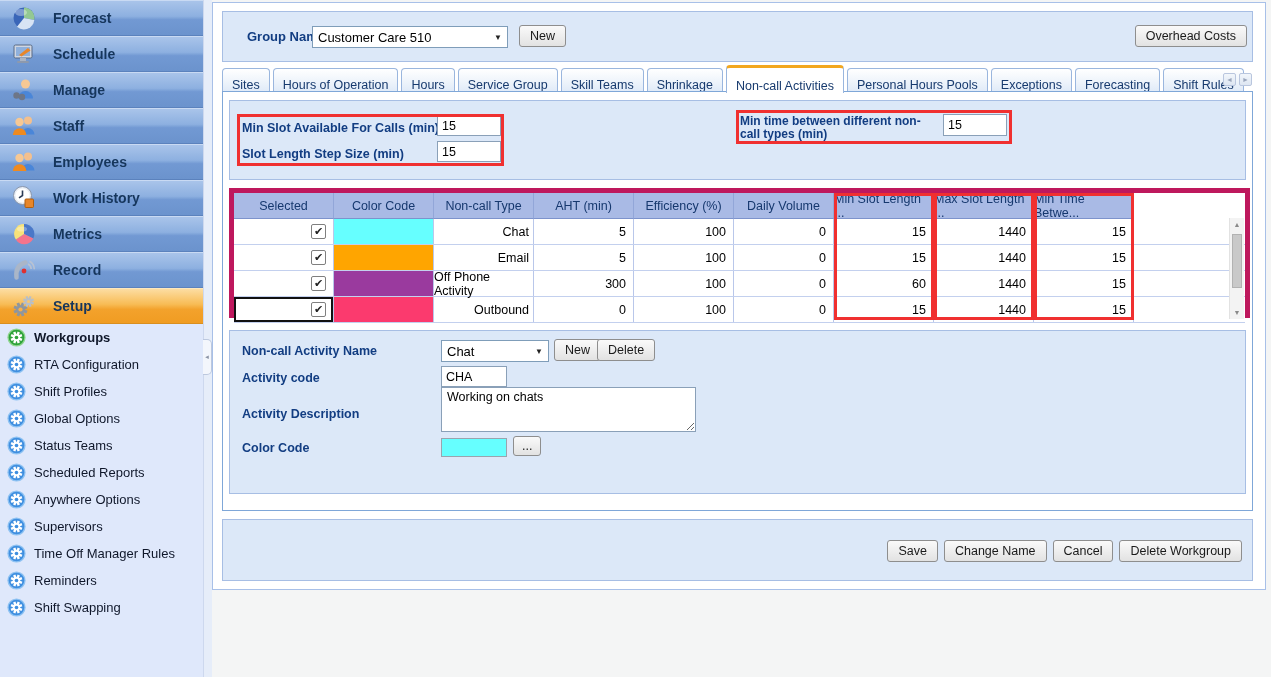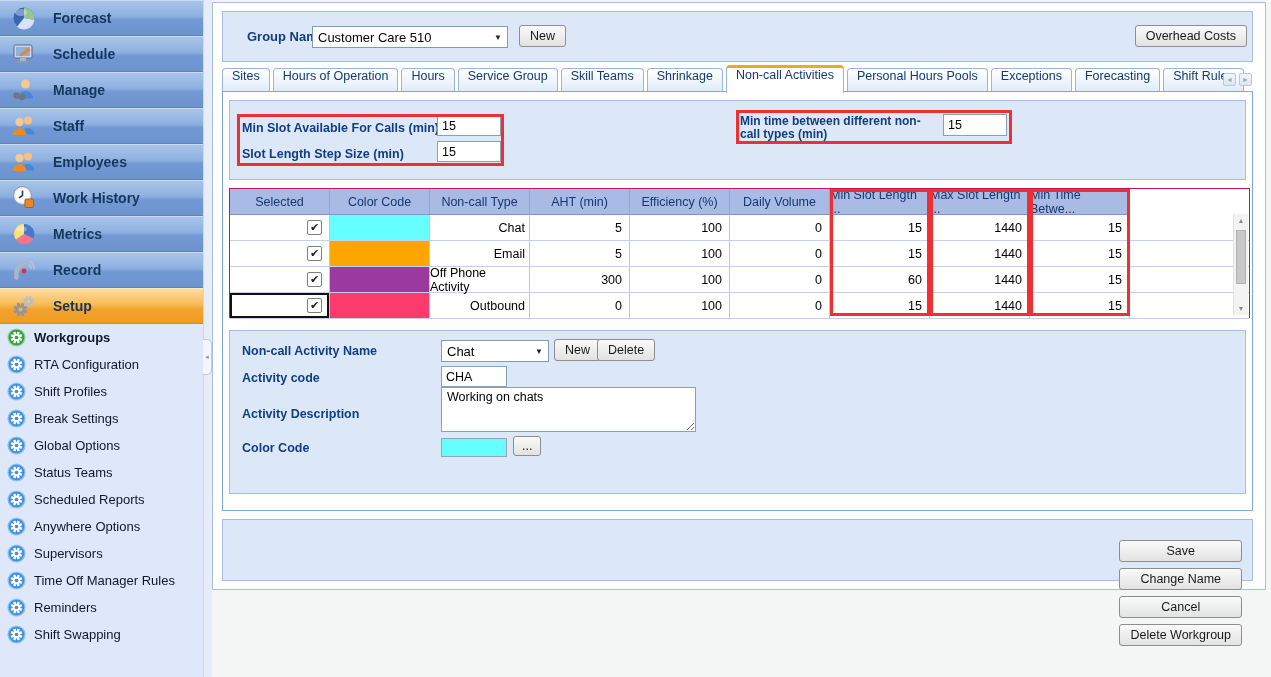--- a/index.html
+++ b/index.html
@@ -43,21 +43,21 @@
   .btn{position:absolute;background:linear-gradient(180deg,#fafafa,#e2e2e2);border:1px solid #8e8e8e;
        border-radius:3px;font-family:"Liberation Sans",sans-serif;font-size:12.5px;color:#1a1a1a;
        padding:3px 10px;cursor:pointer;}
   #group-select{left:89px;top:14px;width:196px;height:22px;}
   #group-new-btn{left:296px;top:13px;}
   #overhead-btn{right:5px;top:13px;}
 
   
   #tab-strip{position:absolute;left:9px;top:61px;width:1000px;height:28px;display:flex;gap:3px;
              align-items:flex-end;}
-  .tab{height:24px;box-sizing:border-box;display:flex;align-items:flex-start;padding:0 9px;cursor:pointer;
+  .tab{height:24px;box-sizing:border-box;display:flex;align-items:flex-end;padding:0 9px;cursor:pointer;
        background:linear-gradient(180deg,#ffffff 0%,#eef4fb 55%,#dfeaf8 100%);
        border:1px solid #9ab6de;border-bottom:none;border-radius:4px 4px 0 0;
        font-size:12.5px;color:#173a6e;white-space:nowrap;}
   .tab.active{height:28px;background:#fff;border-top:3px solid #f2a71f;margin-bottom:-1px;z-index:2;}
   #tab-scroll{position:absolute;right:13px;top:70px;display:flex;gap:3px;}
   .tsb{width:13px;height:13px;box-sizing:border-box;background:linear-gradient(180deg,#f2f6fb,#dde6f2);
        border:1px solid #b9c6de;border-radius:2px;color:#9aa6bc;font-size:7px;line-height:11px;
        text-align:center;cursor:pointer;}
 
   
@@ -67,21 +67,21 @@
   .flabel{position:absolute;font-size:12.5px;font-weight:bold;color:#123d82;}
   .tinput{position:absolute;background:#fff;border:1px solid #8aa0b8;box-sizing:border-box;
           font-family:"Liberation Sans",sans-serif;font-size:12.5px;color:#000;padding:2px 4px;}
   .redbox{position:absolute;border:3px solid #f03030;box-sizing:border-box;pointer-events:none;z-index:4;}
   #redbox1{left:7px;top:13px;width:267px;height:52px;}
   #redbox2{left:506px;top:9px;width:276px;height:34px;}
   #mtb-label{left:510px;top:14px;width:200px;font-size:12px;line-height:13px;}
 
   
   #table-wrap{position:absolute;left:6px;top:96px;width:1021px;height:130px;background:#fff;
-              border:1px solid #be185d;box-sizing:border-box;}
+              border:5px solid #be185d;box-sizing:border-box;}
   .thead{display:flex;height:26px;}
   .th{width:100px;box-sizing:border-box;background:#a9bae5;border-right:1px solid #92a6d8;
       border-bottom:1px solid #7d93cc;display:flex;align-items:center;justify-content:center;
       font-size:12.5px;color:#16386e;cursor:pointer;}
   .tr{display:flex;height:25px;border-bottom:1px solid #c3d0ee;background:#fff;}
   .td{width:100px;box-sizing:border-box;border-right:1px solid #b9c7ea;display:flex;align-items:center;
       justify-content:flex-end;padding-right:7px;font-size:12.5px;color:#000;cursor:default;}
   .td.color-cell{padding:0;}
   .td.color-cell .cc{width:100%;height:100%;}
   .td.type-cell{padding-right:4px;}
@@ -106,21 +106,21 @@
   #af-code{left:211px;top:35px;width:66px;height:21px;}
   .tarea{position:absolute;left:211px;top:56px;width:255px;height:45px;background:#fff;
          border:1px solid #8aa0b8;box-sizing:border-box;font-family:"Liberation Sans",sans-serif;
          font-size:12.5px;color:#000;padding:2px 5px;resize:both;}
   #swatch{position:absolute;left:211px;top:107px;width:66px;height:19px;border:1px solid #9aa4ae;
           box-sizing:border-box;}
   #dots-btn{left:283px;top:105px;padding:2px 8px;}
 
   
   #bottom-panel{left:9px;top:516px;width:1031px;height:62px;}
-  #footer-btns{position:absolute;right:10px;top:20px;display:flex;gap:6px;flex-direction:column;}
+  #footer-btns{position:absolute;right:10px;top:20px;display:flex;gap:6px;}
   #footer-btns .btn{position:static;}
 </style>
 </head>
 <body>
 <div id="screen">
 
   <div id="sidebar">
     <div id="sidebar-main">
         <div class="nav-item">
           <span class="nav-icon"><svg width="26" height="26" viewBox="0 0 26 26">
@@ -280,37 +280,20 @@
               <line x1="11.1" y1="12.6" x2="12.4" y2="15.7" stroke="#ffffff" stroke-width="2.6"></line>
               <line x1="8.9" y1="12.6" x2="7.6" y2="15.7" stroke="#ffffff" stroke-width="2.6"></line>
               <line x1="7.4" y1="11.1" x2="4.3" y2="12.4" stroke="#ffffff" stroke-width="2.6"></line>
               <line x1="7.4" y1="8.9" x2="4.3" y2="7.6" stroke="#ffffff" stroke-width="2.6"></line>
               <line x1="8.9" y1="7.4" x2="7.6" y2="4.3" stroke="#ffffff" stroke-width="2.6"></line>
               <line x1="11.1" y1="7.4" x2="12.4" y2="4.3" stroke="#ffffff" stroke-width="2.6"></line>
               <line x1="12.6" y1="8.9" x2="15.7" y2="7.6" stroke="#ffffff" stroke-width="2.6"></line>
               <circle cx="10" cy="10" r="3.8" fill="#ffffff"></circle>
               <circle cx="10" cy="10" r="1.9" fill="#3f8fe0"></circle>
             </svg></span>
-          <span class="sub-label">Break Settings</span>
-        </div>
-        <div class="sub-item">
-          <span class="gear-badge"><svg width="19" height="19" viewBox="0 0 20 20">
-              <circle cx="10" cy="10" r="9.6" fill="#8ec2f2"></circle>
-              <circle cx="10" cy="10" r="8.2" fill="#3f8fe0"></circle>
-              <line x1="12.6" y1="11.1" x2="15.7" y2="12.4" stroke="#ffffff" stroke-width="2.6"></line>
-              <line x1="11.1" y1="12.6" x2="12.4" y2="15.7" stroke="#ffffff" stroke-width="2.6"></line>
-              <line x1="8.9" y1="12.6" x2="7.6" y2="15.7" stroke="#ffffff" stroke-width="2.6"></line>
-              <line x1="7.4" y1="11.1" x2="4.3" y2="12.4" stroke="#ffffff" stroke-width="2.6"></line>
-              <line x1="7.4" y1="8.9" x2="4.3" y2="7.6" stroke="#ffffff" stroke-width="2.6"></line>
-              <line x1="8.9" y1="7.4" x2="7.6" y2="4.3" stroke="#ffffff" stroke-width="2.6"></line>
-              <line x1="11.1" y1="7.4" x2="12.4" y2="4.3" stroke="#ffffff" stroke-width="2.6"></line>
-              <line x1="12.6" y1="8.9" x2="15.7" y2="7.6" stroke="#ffffff" stroke-width="2.6"></line>
-              <circle cx="10" cy="10" r="3.8" fill="#ffffff"></circle>
-              <circle cx="10" cy="10" r="1.9" fill="#3f8fe0"></circle>
-            </svg></span>
           <span class="sub-label">Global Options</span>
         </div>
         <div class="sub-item">
           <span class="gear-badge"><svg width="19" height="19" viewBox="0 0 20 20">
               <circle cx="10" cy="10" r="9.6" fill="#8ec2f2"></circle>
               <circle cx="10" cy="10" r="8.2" fill="#3f8fe0"></circle>
               <line x1="12.6" y1="11.1" x2="15.7" y2="12.4" stroke="#ffffff" stroke-width="2.6"></line>
               <line x1="11.1" y1="12.6" x2="12.4" y2="15.7" stroke="#ffffff" stroke-width="2.6"></line>
               <line x1="8.9" y1="12.6" x2="7.6" y2="15.7" stroke="#ffffff" stroke-width="2.6"></line>
               <line x1="7.4" y1="11.1" x2="4.3" y2="12.4" stroke="#ffffff" stroke-width="2.6"></line>

